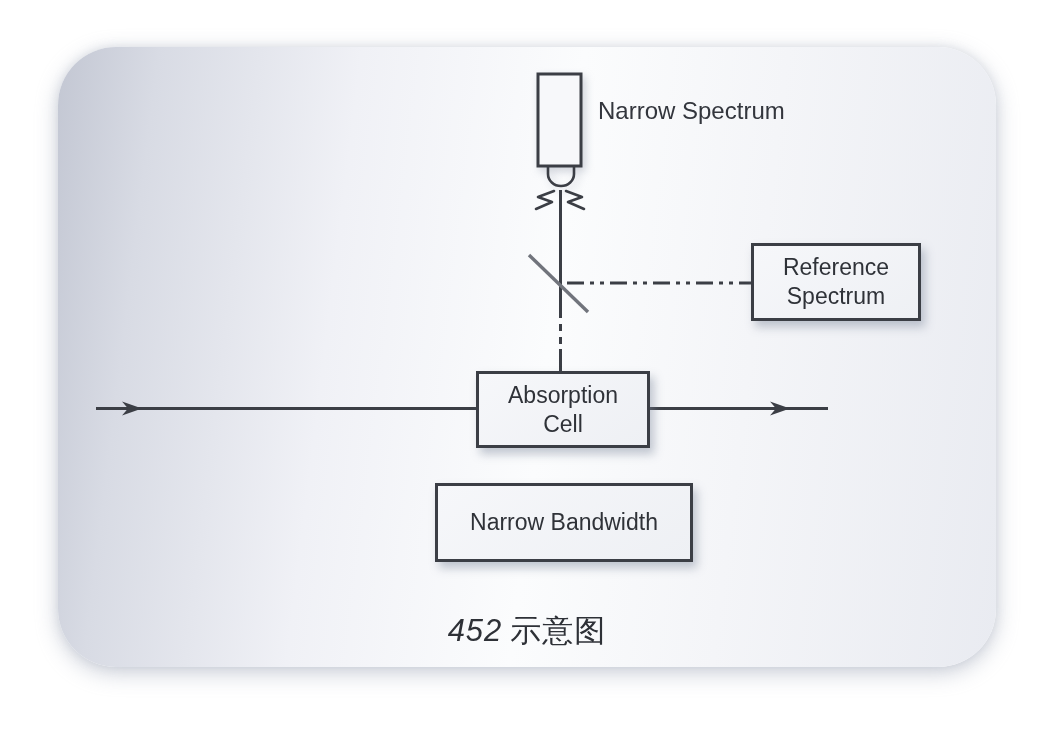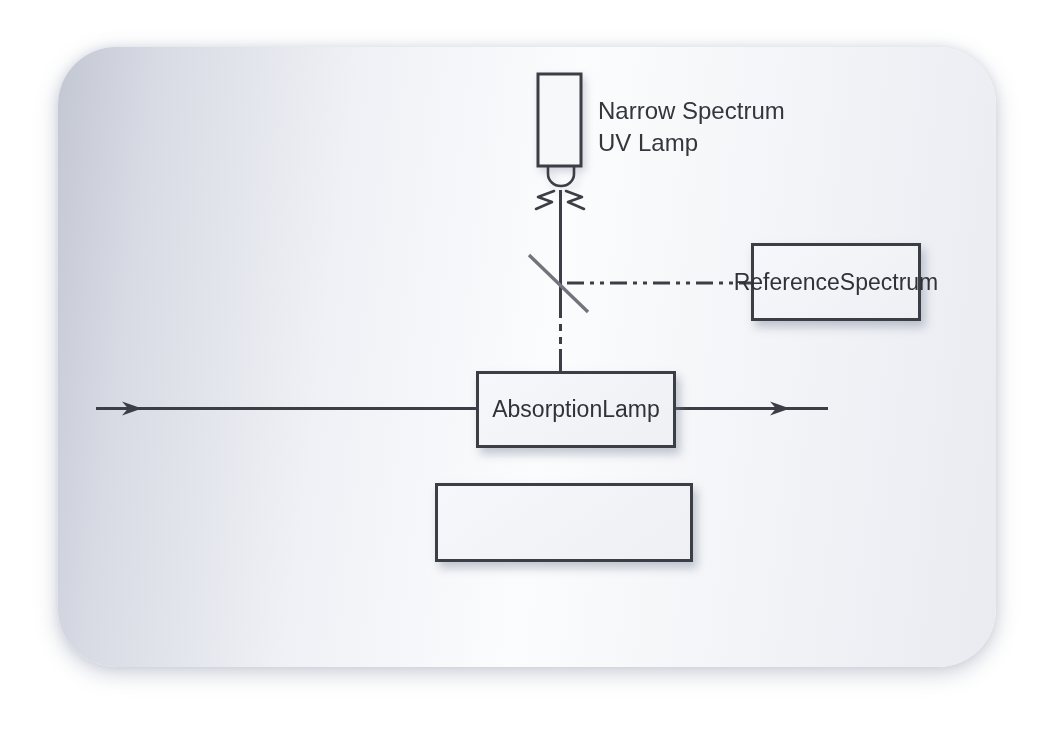--- a/index.html
+++ b/index.html
@@ -39,30 +39,30 @@
     height: 735px;
     pointer-events: none;
   }
   .dbox {
     position: absolute;
     box-sizing: border-box;
     border: 3px solid #3b3e45;
     background: linear-gradient(145deg, #f6f7fa 0%, #eef0f4 100%);
     box-shadow: 4px 6px 9px rgba(122,132,154,0.45);
     display: flex;
-    flex-direction: row;
+    flex-direction: column;
     align-items: center;
     justify-content: center;
     color: #2f3238;
     font-size: 23px;
     line-height: 29px;
     text-align: center;
   }
   .box-reference { left: 751px; top: 243px; width: 170px; height: 78px; }
-  .box-absorption { left: 476px; top: 371px; width: 200px; height: 77px; }
+  .box-absorption { left: 476px; top: 371px; width: 174px; height: 77px; }
   .box-uvdetector { left: 435px; top: 483px; width: 258px; height: 79px; }
   .lamp-label {
     position: absolute;
     left: 598px;
     top: 95px;
     color: #33363d;
     font-size: 24px;
     line-height: 32px;
     white-space: nowrap;
   }
@@ -107,30 +107,33 @@
 
     <line x1="96" y1="408.5" x2="477" y2="408.5" stroke="#3b3e45" stroke-width="3"></line>
     <polygon points="122,401.5 142,408.5 122,415.5 128,408.5" fill="#3b3e45"></polygon>
 
     <line x1="644" y1="408.5" x2="828" y2="408.5" stroke="#3b3e45" stroke-width="3"></line>
     <polygon points="770,401.5 790,408.5 770,415.5 776,408.5" fill="#3b3e45"></polygon>
   </svg>
 
   <div class="lamp-label">
     <div>Narrow Spectrum</div>
-    <div>UV Lamp</div>
   </div>
 
   <div class="dbox box-reference">
     <span>Reference</span>
     <span>Spectrum</span>
   </div>
 
   <div class="dbox box-absorption">
     <span>Absorption</span>
-    <span>Lamp</span>
+    <span>Cell</span>
   </div>
 
   <div class="dbox box-uvdetector">
+    <span>Narrow Bandwidth</span>
   </div>
 
+  <div class="caption">
+    <span class="num">452</span><span>示意图</span>
+  </div>
 
 </div>
 
 </body></html>

